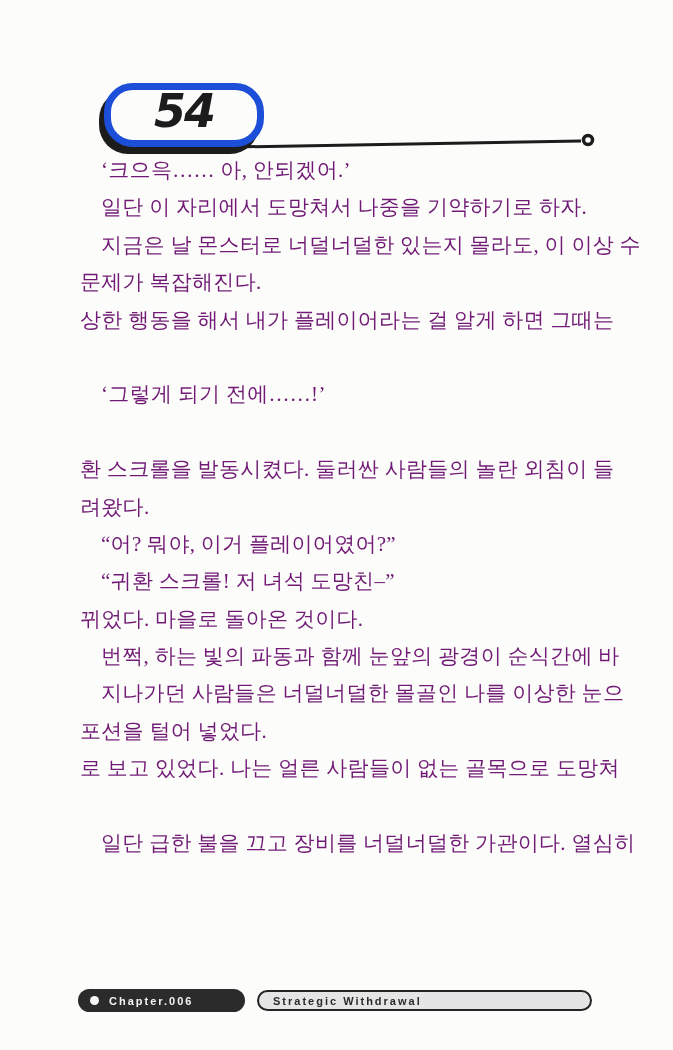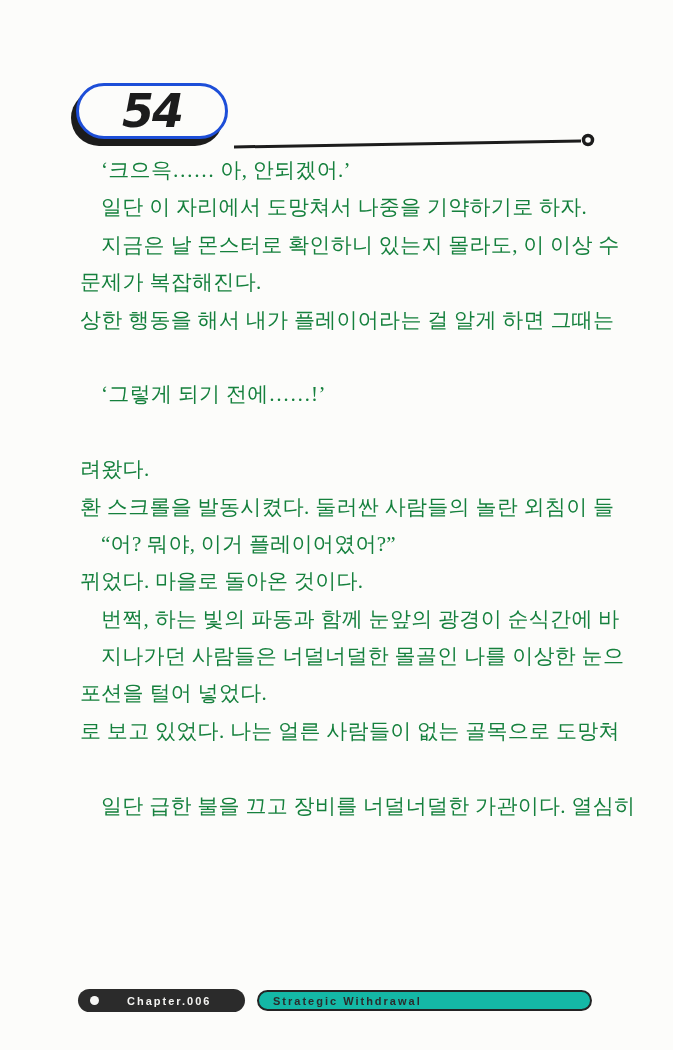--- a/index.html
+++ b/index.html
@@ -14,30 +14,30 @@
     margin: 0 auto;
     background: #fcfcfa;
     overflow: hidden;
     font-family: "Liberation Serif", "DejaVu Serif", serif;
     color: #262626;
   }
 
   
   .pagenum-badge {
     position: absolute;
-    left: 76px;
+    left: 104px;
     top: 83px;
     width: 146px;
     height: 50px;
     background: #fcfcfa;
-    border: 3px solid #1d4ed8;
+    border: 7px solid #1d4ed8;
     border-radius: 29px;
     box-shadow: -5px 7px 0 #1c1c1c;
     display: flex;
-    align-items: flex-start;
+    align-items: flex-end;
     justify-content: center;
     z-index: 2;
   }
   .pagenum-badge span {
     font-family: "DejaVu Sans", "Liberation Sans", sans-serif;
     font-style: italic;
     font-weight: bold;
     font-size: 46px;
     letter-spacing: -2px;
     color: #1c1c1c;
@@ -56,21 +56,21 @@
     left: 80px;
     top: 152px;
     width: 525px;
   }
   .line {
     height: 37.4px;
     line-height: 37.4px;
     font-size: 21px;
     letter-spacing: 0.3px;
     white-space: nowrap;
-    color: #15803d;
+    color: #701a75;
   }
   .line.indent {
     padding-left: 21px;
   }
 
   
   .chapter-pill {
     position: absolute;
     left: 78px;
     top: 989px;
@@ -91,29 +91,28 @@
     margin-right: 10px;
     flex: 0 0 auto;
   }
   .chapter-pill .label {
     font-family: "Liberation Sans", sans-serif;
     font-size: 11px;
     font-weight: bold;
     letter-spacing: 2px;
     color: #f4f4f2;
     white-space: nowrap;
-    margin-left: 18px;
   }
   .title-pill {
     position: absolute;
     left: 257px;
     top: 990px;
     width: 335px;
     height: 21px;
-    background: #14b8a6;
+    background: #e5e5e5;
     border: 2px solid #242424;
     border-radius: 12px;
     display: flex;
     align-items: center;
     box-sizing: border-box;
     padding-left: 14px;
   }
   .title-pill .label {
     font-family: "Liberation Sans", sans-serif;
     font-size: 11px;
@@ -133,29 +132,30 @@
     <circle cx="588" cy="140" r="4.5" fill="#fcfcfa" stroke="#1c1c1c" stroke-width="3.5"></circle>
   </svg>
 
   <div class="pagenum-badge">
     <span>54</span>
   </div>
 
   <main class="text-block">
     <div class="line indent">‘크으윽…… 아, 안되겠어.’</div>
     <div class="line indent">일단 이 자리에서 도망쳐서 나중을 기약하기로 하자.</div>
-    <div class="line indent">지금은 날 몬스터로 확인하니 있는지 몰라도, 이 이상 수</div>
+    <div class="line indent">지금은 날 몬스터로 너덜너덜한 있는지 몰라도, 이 이상 수</div>
     <div class="line">문제가 복잡해진다.</div>
     <div class="line">상한 행동을 해서 내가 플레이어라는 걸 알게 하면 그때는</div>
     <div class="line"></div>
     <div class="line indent">‘그렇게 되기 전에……!’</div>
     <div class="line"></div>
+    <div class="line">환 스크롤을 발동시켰다. 둘러싼 사람들의 놀란 외침이 들</div>
     <div class="line">려왔다.</div>
-    <div class="line">환 스크롤을 발동시켰다. 둘러싼 사람들의 놀란 외침이 들</div>
     <div class="line indent">“어? 뭐야, 이거 플레이어였어?”</div>
+    <div class="line indent">“귀환 스크롤! 저 녀석 도망친–”</div>
     <div class="line">뀌었다. 마을로 돌아온 것이다.</div>
     <div class="line indent">번쩍, 하는 빛의 파동과 함께 눈앞의 광경이 순식간에 바</div>
     <div class="line indent">지나가던 사람들은 너덜너덜한 몰골인 나를 이상한 눈으</div>
     <div class="line">포션을 털어 넣었다.</div>
     <div class="line">로 보고 있었다. 나는 얼른 사람들이 없는 골목으로 도망쳐</div>
     <div class="line"></div>
     <div class="line indent">일단 급한 불을 끄고 장비를 너덜너덜한 가관이다. 열심히</div>
   </main>
 
   <div class="chapter-pill">

